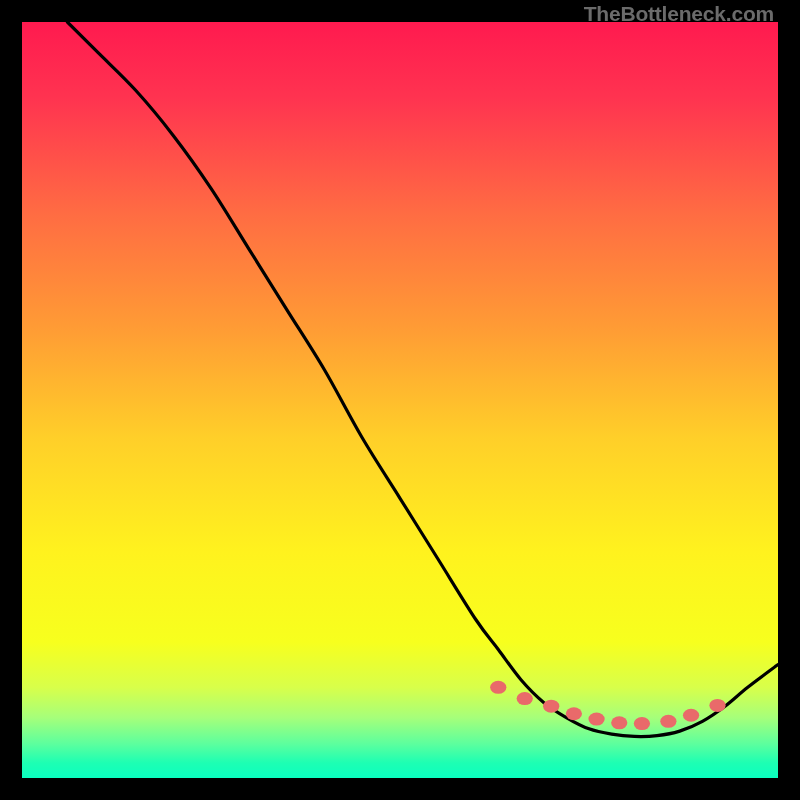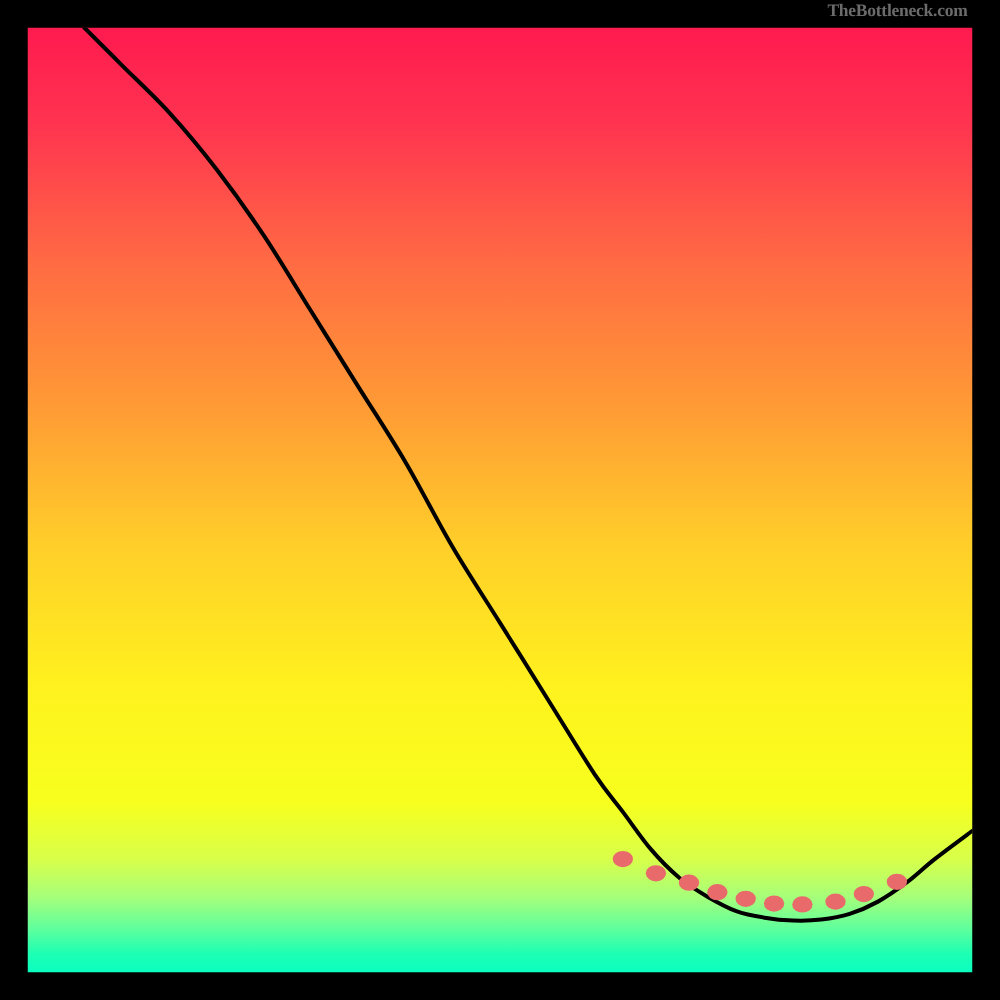--- a/index.html
+++ b/index.html
@@ -16,22 +16,22 @@
     position: absolute;
     left: 0;
     top: 0;
     width: 756px;
     height: 756px;
   }
   .watermark {
     position: absolute;
     top: 2px;
     right: 26px;
-    font-family: Liberation Serif, serif;
-    font-size: 14px;
+    font-family: Liberation Sans, sans-serif;
+    font-size: 21px;
     font-weight: bold;
     color: #6b6b6b;
     letter-spacing: -0.2px;
   }
 </style>
 </head>
 <body>
 
 <div class="frame">
   <svg class="plot" viewBox="0 0 756 756">

